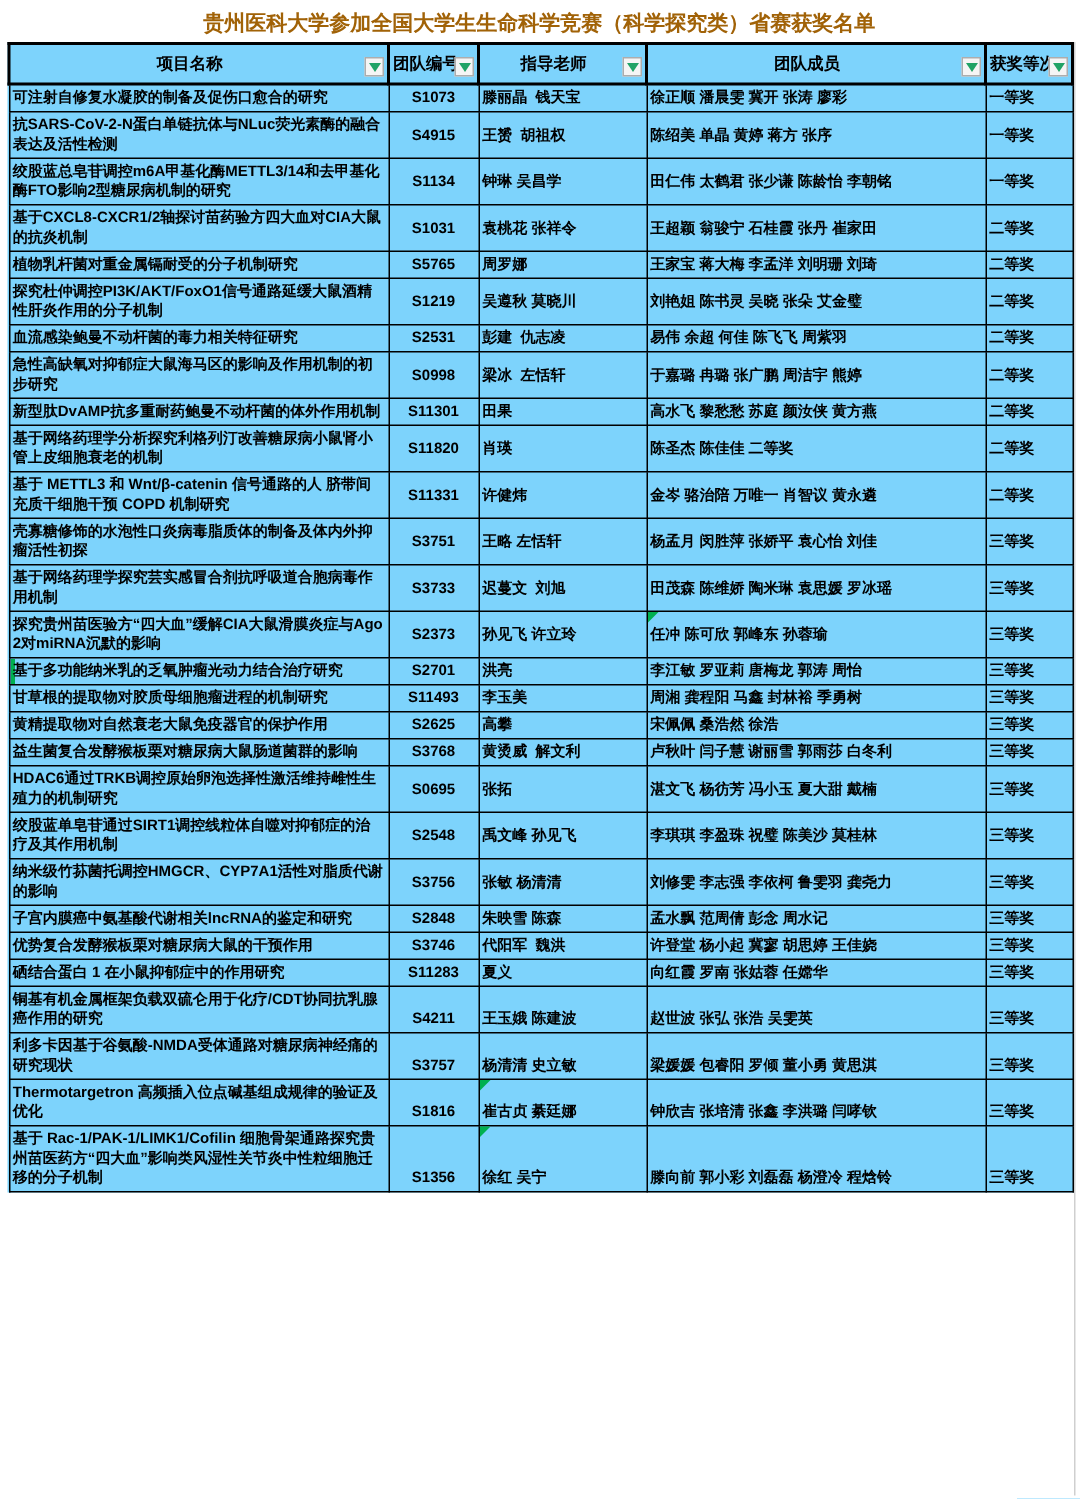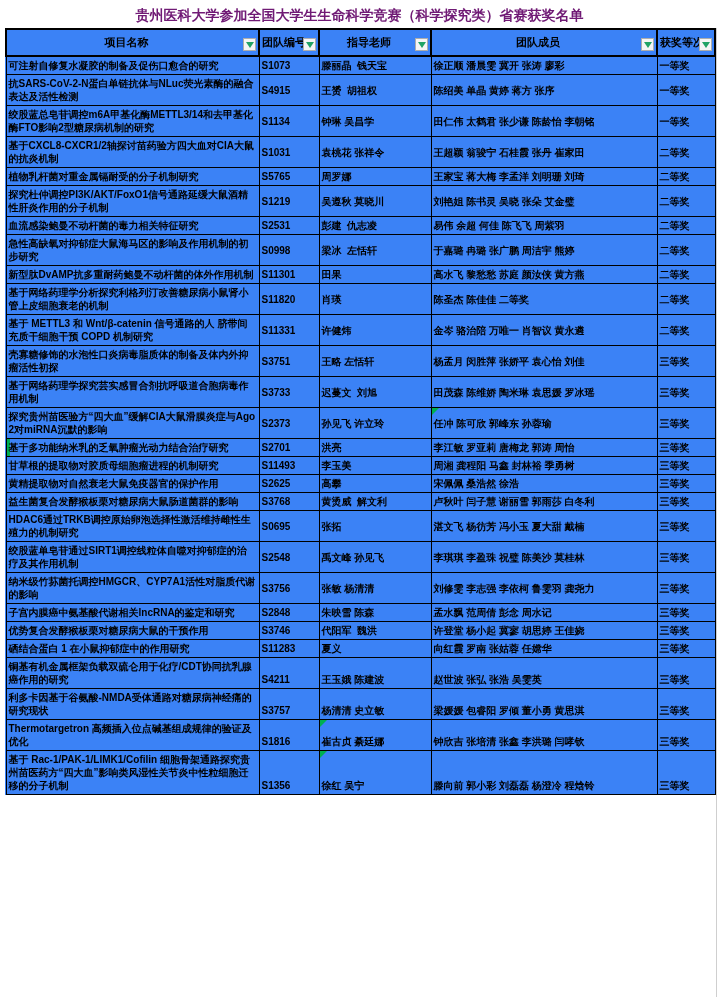--- a/index.html
+++ b/index.html
@@ -3,36 +3,36 @@
 <meta charset="utf-8">
 <style>
   html,body{margin:0;padding:0;}
   body{
     width:720px;height:999px;background:#ffffff;overflow:hidden;
     font-family:"Liberation Sans","DejaVu Sans",sans-serif;
   }
   .sheet{position:relative;padding:2px 0 0 5px;}
   .title{
     width:709px;height:26px;line-height:26px;text-align:center;
-    color:#701a75;font-weight:bold;font-size:14px;white-space:nowrap;overflow:hidden;
-  }
-  table{border-collapse:collapse;table-layout:fixed;width:709px;background:#3b82f6;}
+    color:#a16207;font-weight:bold;font-size:14px;white-space:nowrap;overflow:hidden;
+  }
+  table{border-collapse:collapse;table-layout:fixed;width:709px;background:#7dd3fc;}
   th{
     border:2px solid #000;position:relative;height:25px;
     font-size:11px;font-weight:bold;color:#000;text-align:center;
     padding:0 14px 0 2px;white-space:nowrap;overflow:hidden;
   }
   td{
     border:1px solid #000;position:relative;
     font-size:10px;font-weight:600;color:#000;line-height:13px;
     padding:2px 2px;vertical-align:middle;word-break:break-all;
   }
   tr.va-bottom td{vertical-align:bottom;}
   td.col-project{text-align:left;}
-  td.col-team_id{text-align:left;}
+  td.col-team_id{text-align:center;}
   td.col-advisors{text-align:left;white-space:pre-wrap;}
   td.col-members{text-align:left;}
   td.col-award{text-align:left;}
   .filter-btn{
     position:absolute;right:2px;bottom:4px;width:13px;height:13px;
     background:#f5f5f5;border:1px solid #adadad;box-sizing:border-box;
     display:flex;align-items:center;justify-content:center;cursor:pointer;
   }
   .filter-arrow{
     width:0;height:0;

